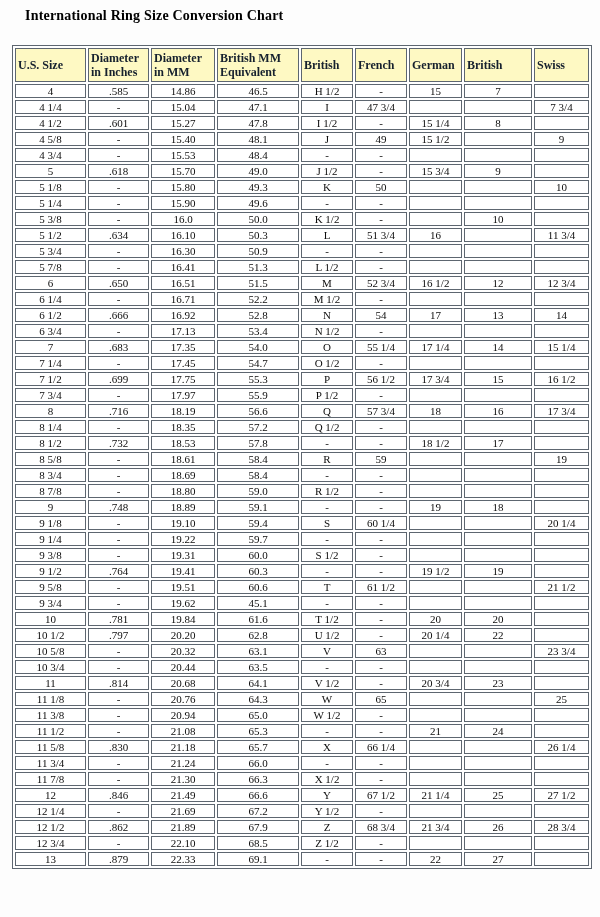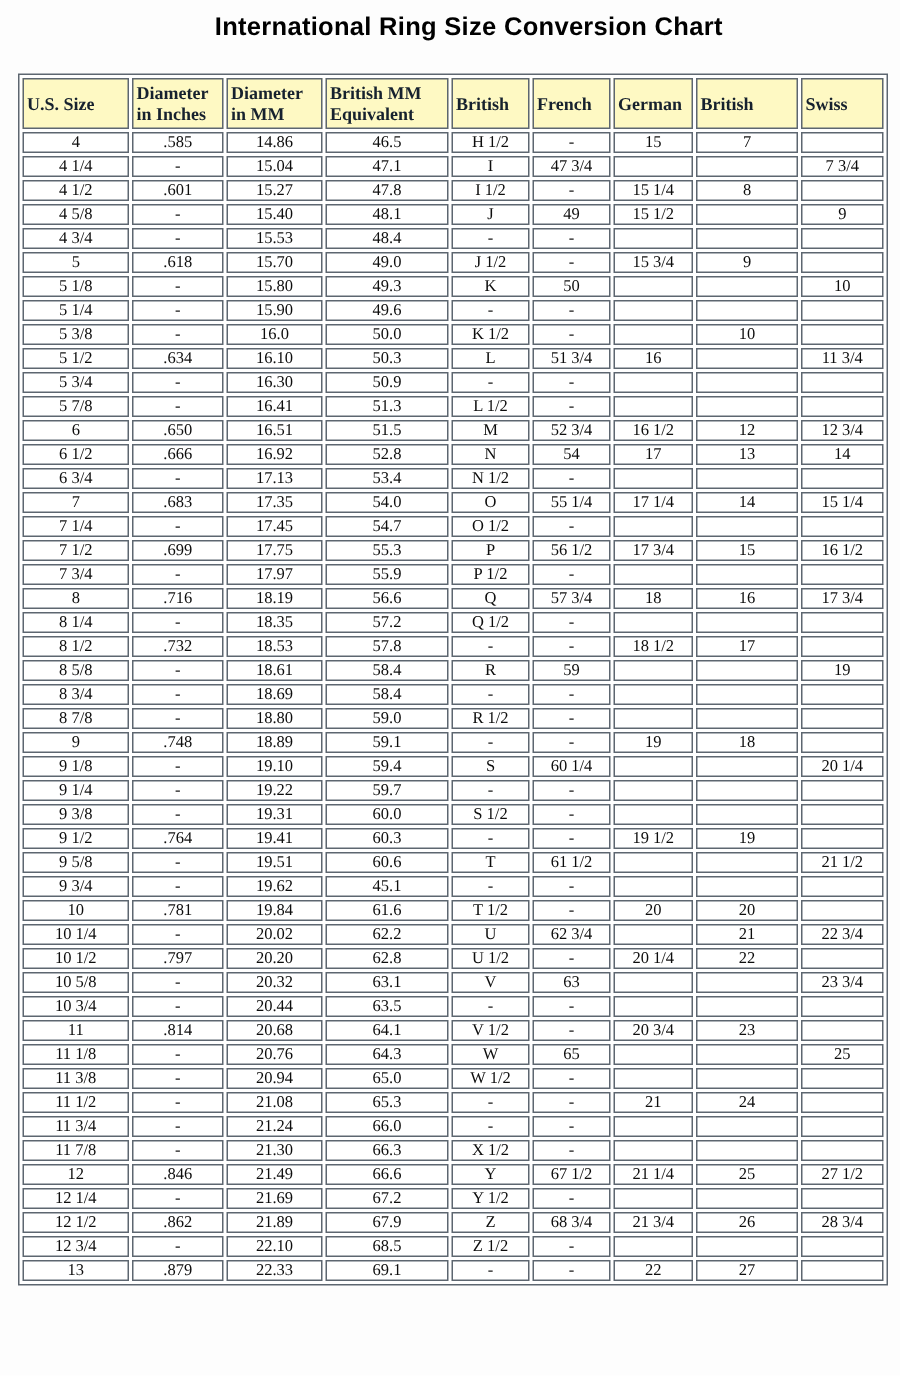--- a/index.html
+++ b/index.html
@@ -11,26 +11,25 @@
     font-family: "Liberation Serif", "DejaVu Serif", serif;
   }
   .page {
     width: 600px;
     height: 917px;
     overflow: hidden;
     box-sizing: border-box;
   }
   .page-title {
     margin: 8px 0 0 25px;
-    font-size: 17px;
+    font-size: 14px;
     font-weight: bold;
     color: #000000;
     letter-spacing: 0.2px;
-    font-family: Liberation Sans, sans-serif;
-    text-align: center;
+    font-family: Liberation Serif, serif;
   }
   table.ring-table {
     margin: 21px 0 0 12px;
     width: 576px;
     table-layout: fixed;
     border-collapse: separate;
     border-spacing: 2px;
     border: 1px solid #5d6670;
     background: #ffffff;
   }
@@ -239,20 +238,31 @@
           <td>.650</td>
           <td>16.51</td>
           <td>51.5</td>
           <td>M</td>
           <td>52 3/4</td>
           <td>16 1/2</td>
           <td>12</td>
           <td>12 3/4</td>
         </tr>
         <tr>
+          <td>6 1/4</td>
+          <td>-</td>
+          <td>16.71</td>
+          <td>52.2</td>
+          <td>M 1/2</td>
+          <td>-</td>
+          <td></td>
+          <td></td>
+          <td></td>
+        </tr>
+        <tr>
           <td>6 1/2</td>
           <td>.666</td>
           <td>16.92</td>
           <td>52.8</td>
           <td>N</td>
           <td>54</td>
           <td>17</td>
           <td>13</td>
           <td>14</td>
         </tr>
@@ -459,31 +469,20 @@
           <td>.781</td>
           <td>19.84</td>
           <td>61.6</td>
           <td>T 1/2</td>
           <td>-</td>
           <td>20</td>
           <td>20</td>
           <td></td>
         </tr>
         <tr>
-          <td>10 1/4</td>
-          <td>-</td>
-          <td>20.02</td>
-          <td>62.2</td>
-          <td>U</td>
-          <td>62 3/4</td>
-          <td></td>
-          <td>21</td>
-          <td>22 3/4</td>
-        </tr>
-        <tr>
           <td>10 1/2</td>
           <td>.797</td>
           <td>20.20</td>
           <td>62.8</td>
           <td>U 1/2</td>
           <td>-</td>
           <td>20 1/4</td>
           <td>22</td>
           <td></td>
         </tr>
@@ -545,20 +544,31 @@
         <tr>
           <td>11 1/2</td>
           <td>-</td>
           <td>21.08</td>
           <td>65.3</td>
           <td>-</td>
           <td>-</td>
           <td>21</td>
           <td>24</td>
           <td></td>
+        </tr>
+        <tr>
+          <td>11 5/8</td>
+          <td>.830</td>
+          <td>21.18</td>
+          <td>65.7</td>
+          <td>X</td>
+          <td>66 1/4</td>
+          <td></td>
+          <td></td>
+          <td>26 1/4</td>
         </tr>
         <tr>
           <td>11 3/4</td>
           <td>-</td>
           <td>21.24</td>
           <td>66.0</td>
           <td>-</td>
           <td>-</td>
           <td></td>
           <td></td>

